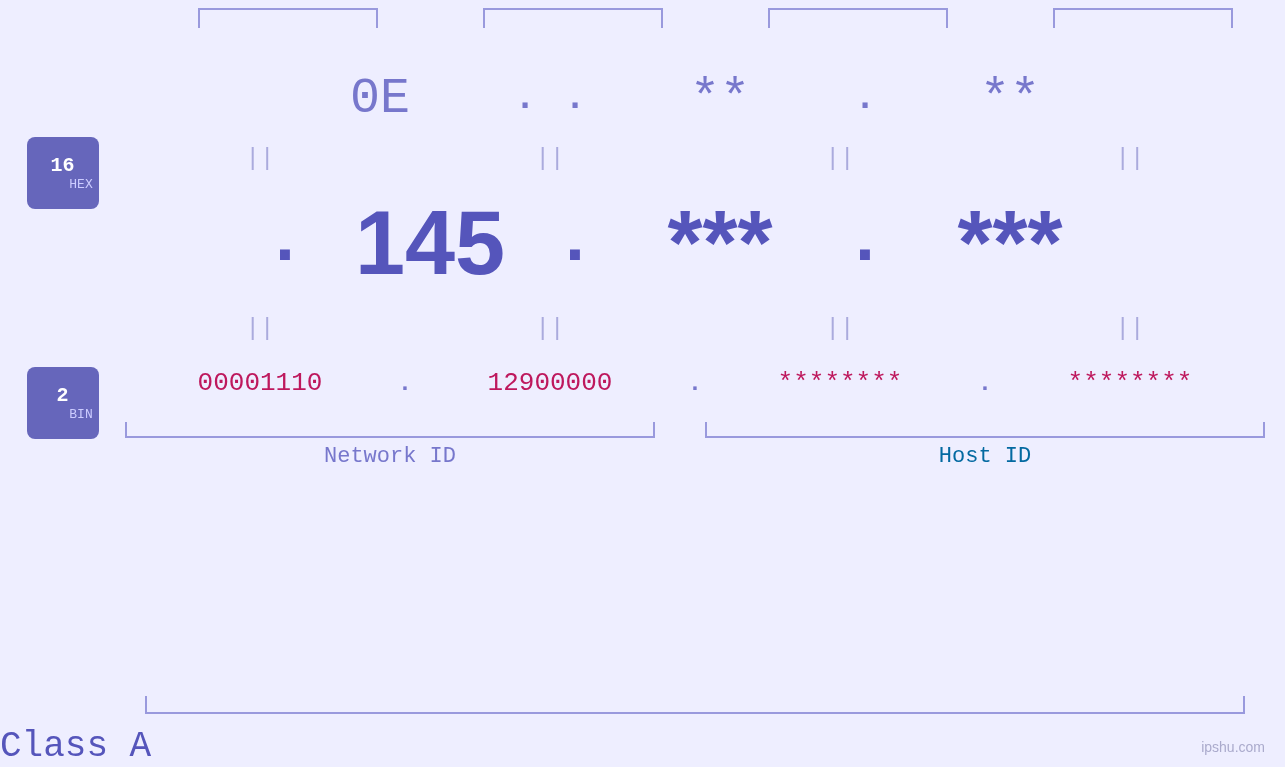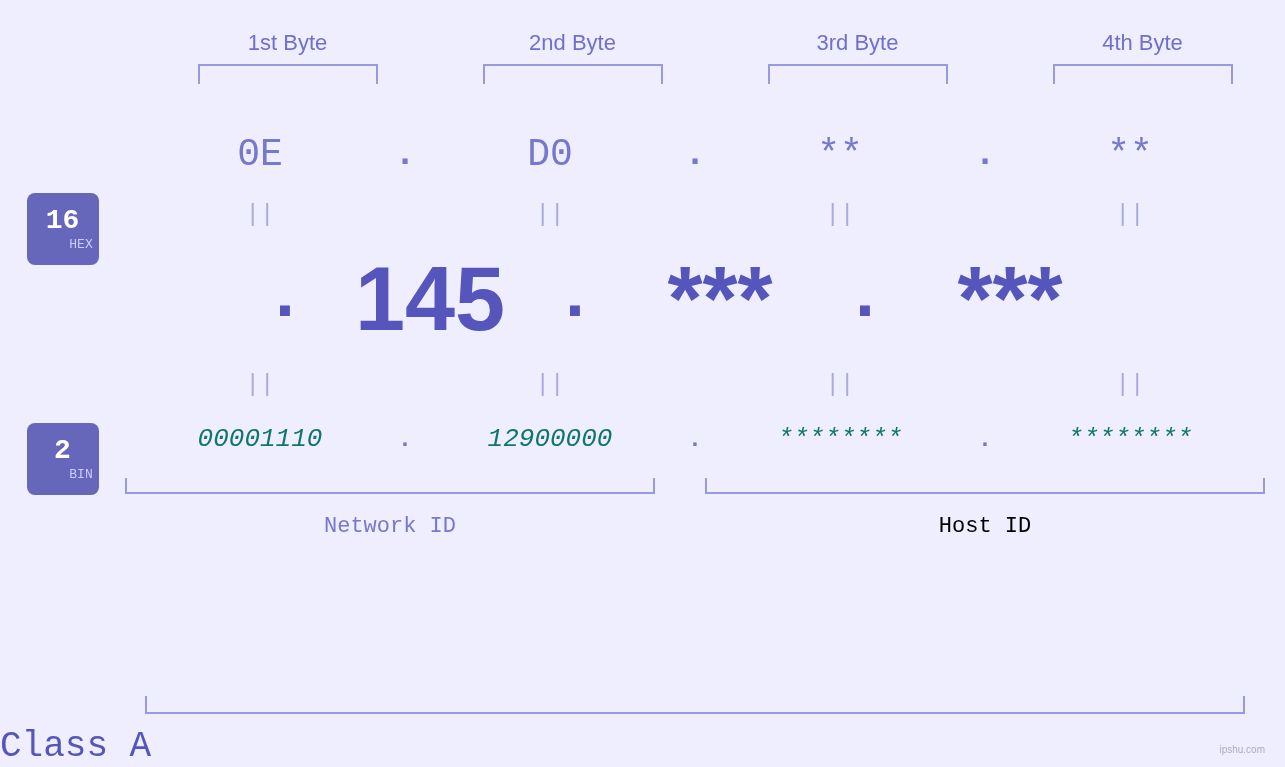--- a/index.html
+++ b/index.html
@@ -90,81 +90,80 @@
       background: #6666bb;
       border-radius: 8px;
       display: flex;
       flex-direction: column;
       align-items: center;
       justify-content: center;
       color: white;
     }
 
     .badge-number {
-      font-size: 28px;
+      font-size: 20px;
       font-weight: bold;
       line-height: 1.1;
     }
 
     .badge-label {
       font-size: 13px;
       font-weight: normal;
       color: #ccccff;
       padding-left: 37px;
     }
 
     
     .value-row {
       display: flex;
       align-items: center;
       justify-content: center;
     }
 
     
     .hex-row .value-text {
-      font-size: 38px;
+      font-size: 50px;
       color: #7777cc;
       font-family: 'Courier New', Courier, monospace;
       font-weight: normal;
     }
 
     
     .dec-row .value-text {
       font-size: 90px;
       color: #5555bb;
       font-family: Arial, sans-serif;
       font-weight: bold;
       line-height: 1;
     }
 
     
     .bin-row .value-text {
       font-size: 26px;
-      color: #0f766e;
+      color: #be185d;
       font-family: 'Courier New', Courier, monospace;
-      font-style: italic;
     }
 
     
     .class-label {
       font-size: 36px;
       color: #5555bb;
       font-family: 'Courier New', Courier, monospace;
       margin-top: 10px;
       text-align: left;
       width: 100%;
     }
 
     
     .watermark {
       position: absolute;
       bottom: 12px;
       right: 20px;
       color: #aaaacc;
-      font-size: 10px;
+      font-size: 14px;
       font-family: Arial, sans-serif;
     }
 
     
     .rows-wrapper {
       display: flex;
       flex-direction: column;
       flex: 1;
       padding-right: 20px;
     }
@@ -199,26 +198,20 @@
 
     .eq-dot {
       width: 50px;
     }
   </style>
 </head>
 <body style="background: rgb(238, 238, 255);">
 
 <div class="container">
 
-  <div class="byte-headers">
-    <div class="byte-header">1st Byte</div>
-    <div class="byte-header">2nd Byte</div>
-    <div class="byte-header">3rd Byte</div>
-    <div class="byte-header">4th Byte</div>
-  </div>
 
   <div class="top-brackets">
     <div class="bracket-cell">
       <div class="bracket-top"></div>
     </div>
     <div class="bracket-cell">
       <div class="bracket-top"></div>
     </div>
     <div class="bracket-cell">
       <div class="bracket-top"></div>
@@ -243,23 +236,20 @@
 
     <div class="rows-wrapper">
 
       <div class="value-row hex-row" style="height:80px; margin-top:20px;">
         <div class="w-byte">
           <span class="value-text">0E</span>
         </div>
         <div class="w-dot">
           <span style="font-size:36px; color:#7777cc; font-weight:bold; font-family:'Courier New';">.</span>
         </div>
-        <div class="w-byte">
-          <span class="value-text">D0</span>
-        </div>
         <div class="w-dot">
           <span style="font-size:36px; color:#7777cc; font-weight:bold; font-family:'Courier New';">.</span>
         </div>
         <div class="w-byte">
           <span class="value-text">**</span>
         </div>
         <div class="w-dot">
           <span style="font-size:36px; color:#7777cc; font-weight:bold; font-family:'Courier New';">.</span>
         </div>
         <div class="w-byte">
@@ -352,24 +342,24 @@
 
         <div style="display:flex; align-items:flex-start; height:20px;">
 
           <div style="width:530px; border-bottom: 2px solid #9999dd; border-left: 2px solid #9999dd; border-right: 2px solid #9999dd; height:16px;"></div>
 
           <div style="width:50px;"></div>
 
           <div style="width:560px; border-bottom: 2px solid #9999dd; border-left: 2px solid #9999dd; border-right: 2px solid #9999dd; height:16px;"></div>
         </div>
 
-        <div style="display:flex; margin-top:16px;">
+        <div style="display:flex; margin-top:2px;">
           <div style="width:530px; text-align:center; color:#7777cc; font-size:22px; font-family:'Courier New', monospace;">Network ID</div>
           <div style="width:50px;"></div>
-          <div style="width:560px; text-align:center; color:#000000; font-size:22px; font-family:'Courier New', monospace;">Host ID</div>
+          <div style="width:560px; text-align:center; color:#0369a1; font-size:22px; font-family:'Courier New', monospace;">Host ID</div>
         </div>
       </div>
 
     </div>
   </div>
 
   <div style="width:1100px; border-bottom:2px solid #9999dd; border-left:2px solid #9999dd; border-right:2px solid #9999dd; height:18px; margin-left:145px; margin-top:8px; align-self:flex-start;"></div>
 
   <div class="class-label" style="margin-top:12px;">Class A</div>
 

